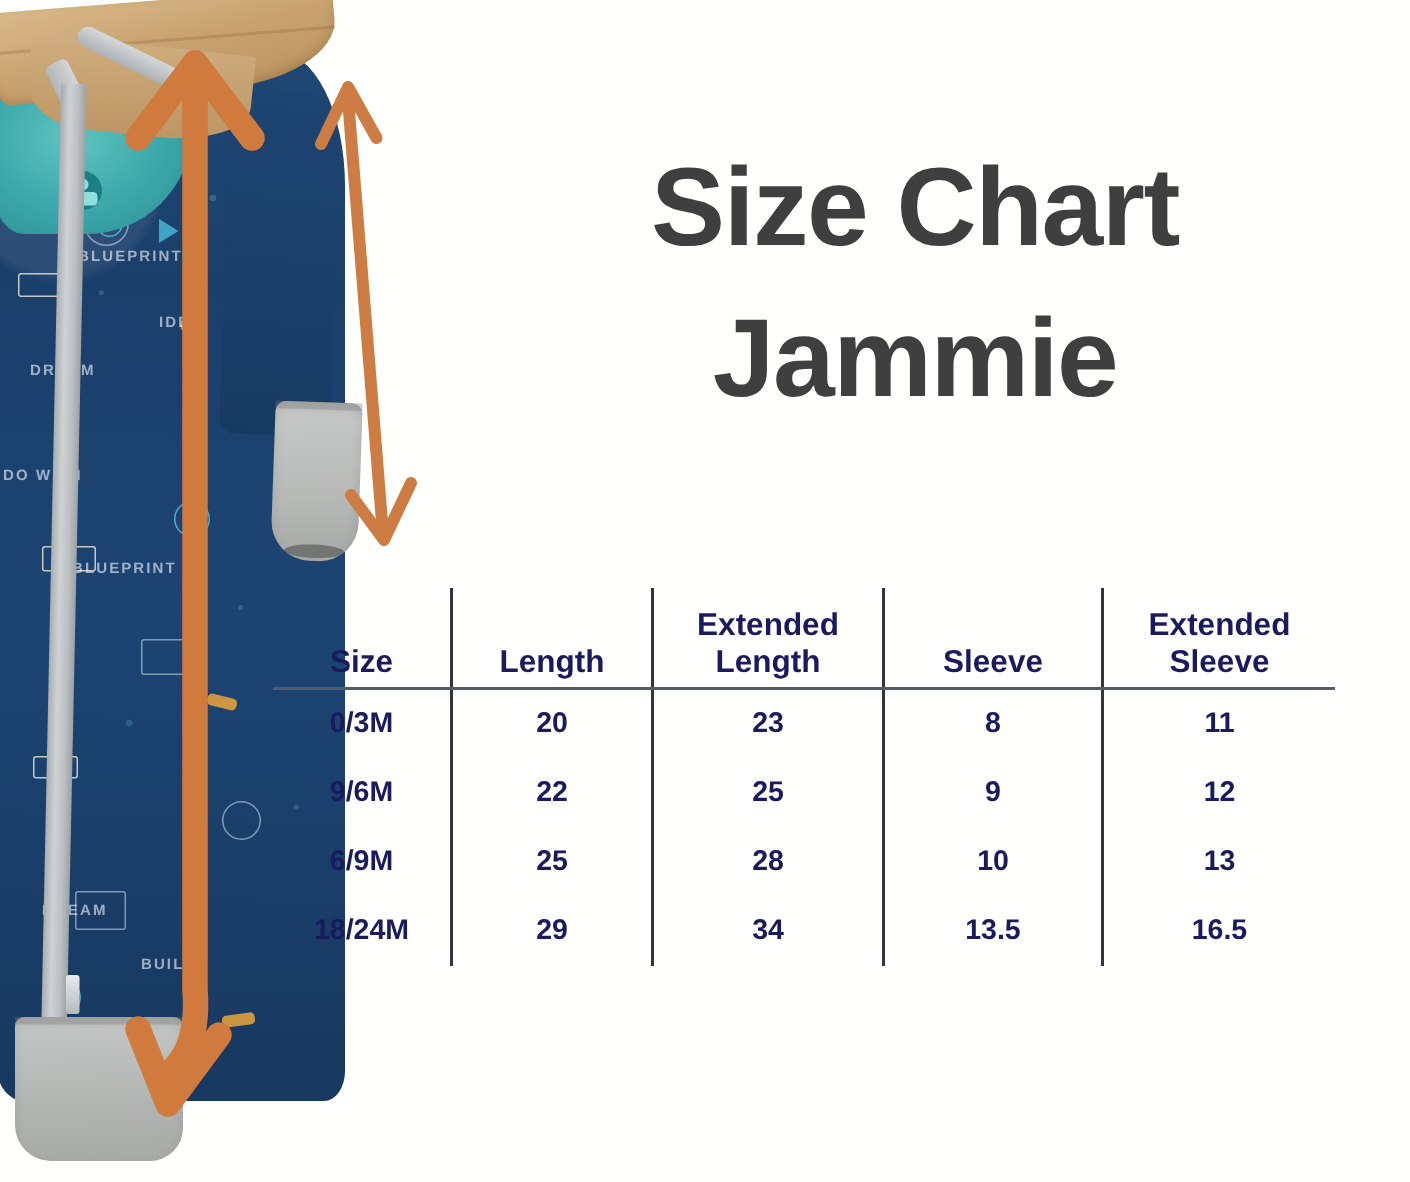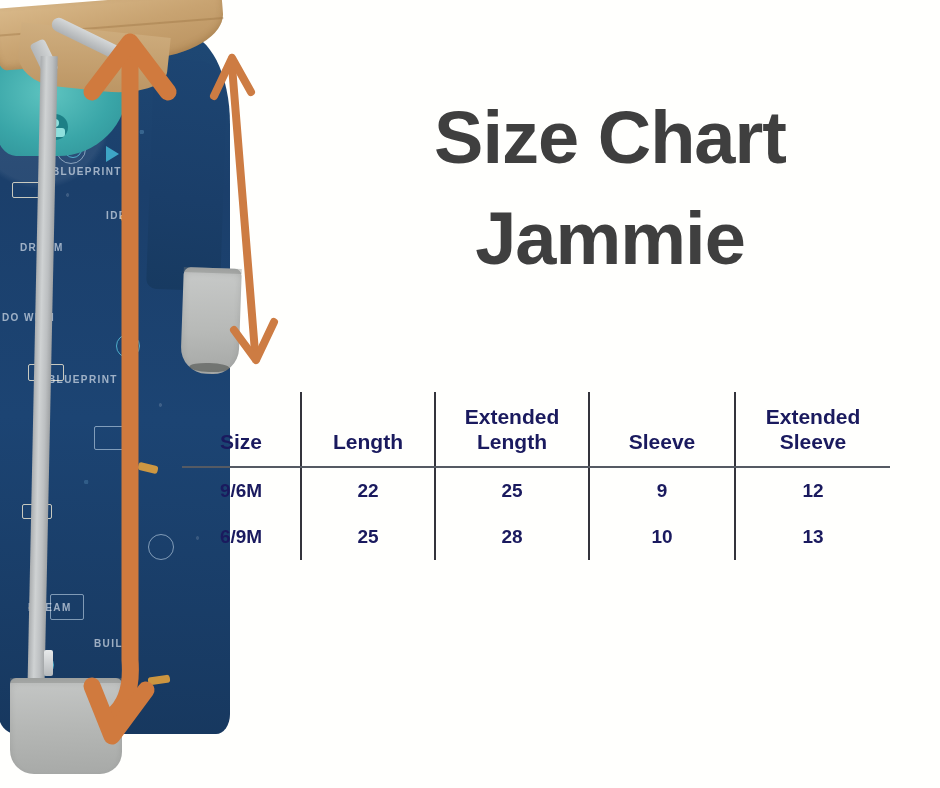--- a/index.html
+++ b/index.html
@@ -300,21 +300,21 @@
     color: #1a1a5e;
     font-weight: 700;
     text-align: center;
     font-size: 19px;
     padding: 0;
     vertical-align: middle;
   }
   table.size-chart th {
     font-size: 21px;
     line-height: 1.16;
-    padding-bottom: 12px;
+    padding-bottom: 4px;
     border-bottom: 2.5px solid #555a63;
     vertical-align: bottom;
     height: 62px;
   }
   table.size-chart td { height: 46px; }
   table.size-chart th + th,
   table.size-chart td + td {
     border-left: 2.5px solid #34343c;
   }
   table.size-chart thead th:first-child,
@@ -423,30 +423,44 @@
           </th>
           <th>Sleeve</th>
           <th>
             <span>Extended</span><br>
             <span>Sleeve</span>
           </th>
         </tr>
       </thead>
       <tbody>
         <tr>
+          <td>0/3M</td>
+          <td>20</td>
+          <td>23</td>
+          <td>8</td>
+          <td>11</td>
+        </tr>
+        <tr>
           <td>9/6M</td>
           <td>22</td>
           <td>25</td>
           <td>9</td>
           <td>12</td>
         </tr>
         <tr>
           <td>6/9M</td>
           <td>25</td>
           <td>28</td>
           <td>10</td>
           <td>13</td>
         </tr>
+        <tr>
+          <td>18/24M</td>
+          <td>29</td>
+          <td>34</td>
+          <td>13.5</td>
+          <td>16.5</td>
+        </tr>
       </tbody>
     </table>
   </div>
 
 </div>
 
 </body></html>

